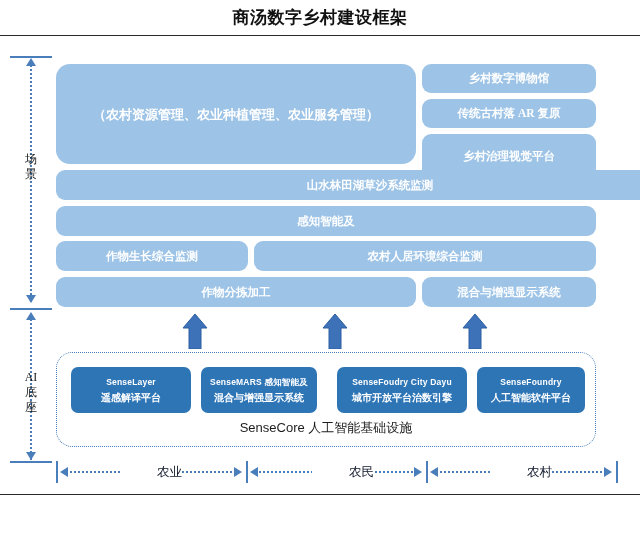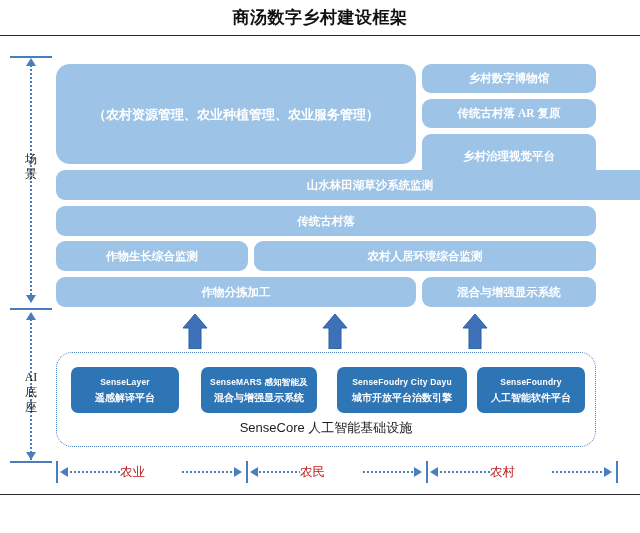--- a/index.html
+++ b/index.html
@@ -143,23 +143,23 @@
   .harrow-l, .harrow-r {
     position: absolute;
     width: 0; height: 0;
     border-top: 5px solid transparent;
     border-bottom: 5px solid transparent;
   }
   .harrow-l { border-right: 8px solid #4a7ebb; }
   .harrow-r { border-left: 8px solid #4a7ebb; }
   .haxis-label {
     position: absolute;
-    text-align: left;
+    text-align: right;
     font-size: 12.5px;
-    color: #b91c1c;
+    color: #0f172a;
     background: #ffffff;
     font-family: "Liberation Serif", "DejaVu Serif", serif;
   }
 
   
   .footer-rule {
     position: absolute;
     left: 0; top: 494px;
     width: 640px;
     height: 1px;
@@ -207,21 +207,21 @@
     <div>
       <div>（农村资源管理、农业种植管理、农业服务管理）</div>
     </div>
   </div>
 
   <div class="sbox" style="left:422px; top:64px; width:174px; height:29px;">乡村数字博物馆</div>
   <div class="sbox" style="left:422px; top:99px; width:174px; height:29px;">传统古村落 AR 复原</div>
   <div class="sbox" style="left:422px; top:134px; width:174px; height:44px;text-align:center;">乡村治理视觉平台</div>
 
   <div class="sbox" style="left:56px; top:170px; width:628px; height:30px;">山水林田湖草沙系统监测</div>
-  <div class="sbox" style="left:56px; top:206px; width:540px; height:30px;">传统古村落</div>
+  <div class="sbox" style="left:56px; top:206px; width:540px; height:30px;">感知智能及</div>
 
   <div class="sbox" style="left:56px; top:241px; width:192px; height:30px;">作物生长综合监测</div>
   <div class="sbox" style="left:254px; top:241px; width:342px; height:30px;">农村人居环境综合监测</div>
 
   <div class="sbox" style="left:56px; top:277px; width:360px; height:30px;">作物分拣加工</div>
   <div class="sbox" style="left:422px; top:277px; width:174px; height:30px;">混合与增强显示系统</div>
 
   <div class="uparrow" style="left:182px; top:313px;">
     <svg width="26" height="36" viewBox="0 0 26 36">
       <polygon points="13,1 25,15 19,15 19,36 7,36 7,15 1,15" fill="#3e72b8" stroke="#2b5ea3" stroke-width="1"></polygon>
@@ -233,21 +233,21 @@
     </svg>
   </div>
   <div class="uparrow" style="left:462px; top:313px;">
     <svg width="26" height="36" viewBox="0 0 26 36">
       <polygon points="13,1 25,15 19,15 19,36 7,36 7,15 1,15" fill="#3e72b8" stroke="#2b5ea3" stroke-width="1"></polygon>
     </svg>
   </div>
 
   <div class="base-container" style="left:56px; top:352px; width:540px; height:95px;">
 
-    <div class="dbox" style="left:14px; top:14px; width:108px; height:46px;">
+    <div class="dbox" style="left:14px; top:14px; width:120px; height:46px;">
       <div class="en">SenseLayer</div>
       <div class="cn">遥感解译平台</div>
     </div>
 
     <div class="dbox" style="left:144px; top:14px; width:116px; height:46px;">
       <div class="en">SenseMARS 感知智能及</div>
       <div class="cn">混合与增强显示系统</div>
     </div>
 
     <div class="dbox" style="left:280px; top:14px; width:130px; height:46px;">
@@ -269,21 +269,21 @@
   <div class="hsep" style="left:616px; top:461px; height:22px;"></div>
 
   <div class="haxis" style="left:66px; top:471px; width:170px;"></div>
   <div class="harrow-l" style="left:60px; top:467px;"></div>
   <div class="harrow-r" style="left:234px; top:467px;"></div>
   <div class="haxis-label" style="left:120px; top:464px; width:62px;">农业</div>
 
   <div class="haxis" style="left:256px; top:471px; width:160px;"></div>
   <div class="harrow-l" style="left:250px; top:467px;"></div>
   <div class="harrow-r" style="left:414px; top:467px;"></div>
-  <div class="haxis-label" style="left:300px; top:464px; width:62px;">农民</div>
+  <div class="haxis-label" style="left:312px; top:464px; width:62px;">农民</div>
 
   <div class="haxis" style="left:436px; top:471px; width:170px;"></div>
   <div class="harrow-l" style="left:430px; top:467px;"></div>
   <div class="harrow-r" style="left:604px; top:467px;"></div>
   <div class="haxis-label" style="left:490px; top:464px; width:62px;">农村</div>
 
   <div class="footer-rule"></div>
 
 </div>
 

